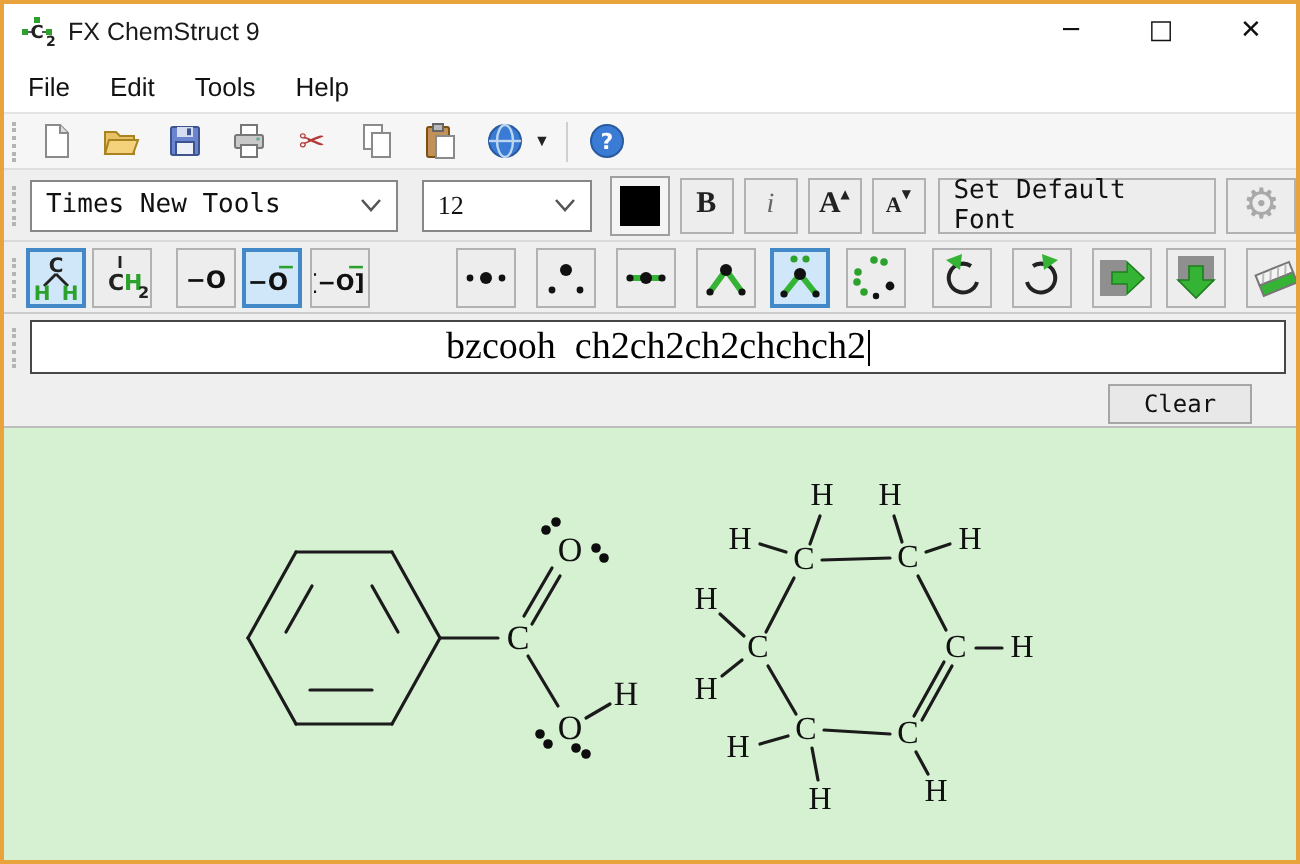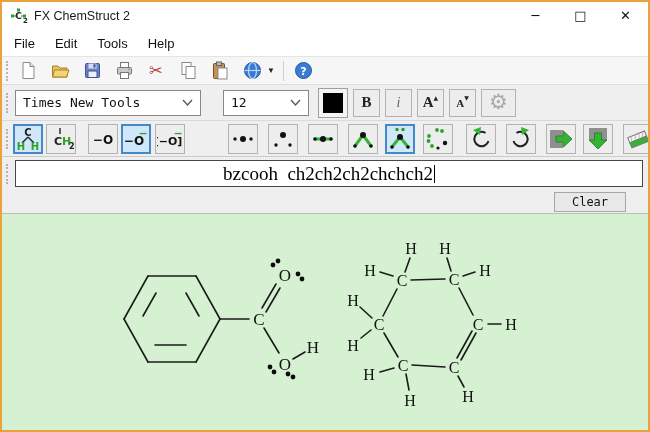--- a/index.html
+++ b/index.html
@@ -29,21 +29,21 @@
               display:flex; align-items:center; justify-content:center; }
   .tb-sep { width:1px; height:20px; background:#cfcfcf; margin:0 6px 0 2px; }
   .cut-glyph { font-size:16px; color:#b43a3a; font-family:"DejaVu Sans", sans-serif; }
 
   
   .fontrow { height:36px; background:#efefef; border-bottom:1px solid #d9d9d9;
              display:flex; align-items:center; padding-left:4px; flex:0 0 auto; }
   .combo { background:#fff; border:1px solid #878787; height:26px; display:flex; align-items:center;
            font-family:"DejaVu Sans Mono", monospace; font-size:13px; color:#111; padding:0 7px; }
   .combo-font { width:186px; }
-  .combo-size { width:86px; margin-left:22px; }
+  .combo-size { width:86px; margin-left:12px;font-family:Liberation Serif, serif; }
   .chev { margin-left:auto; }
   .chev svg { width:11px; height:7px; display:block; }
   .swatch-btn { width:30px; height:30px; border:1px solid #9f9f9f; background:#f4f4f4;
                 display:flex; align-items:center; justify-content:center; margin-left:9px; }
   .swatch { width:20px; height:20px; }
   .fmt-btn { min-width:27px; height:28px; border:1px solid #b2b2b2; background:#ededed; margin-left:5px;
              display:flex; align-items:center; justify-content:center;
              font-family:"Liberation Serif", serif; color:#222; position:relative; }
   .b-label { font-weight:bold; font-size:15px; }
   .i-label { font-style:italic; font-size:14px; color:#666; }
@@ -99,21 +99,21 @@
   <div class="titlebar">
     <svg class="app-icon" viewBox="0 0 18 16">
       <rect x="1" y="6.5" width="3" height="3" fill="#2ca22c"></rect>
       <rect x="13" y="6.5" width="3" height="3" fill="#2ca22c"></rect>
       <rect x="7" y="0.5" width="3" height="3" fill="#2ca22c"></rect>
       <line x1="4" y1="8" x2="6" y2="8" stroke="#555" stroke-width="1"></line>
       <line x1="11" y1="8" x2="13" y2="8" stroke="#555" stroke-width="1"></line>
       <text x="8.5" y="11" font-size="9" font-weight="bold" text-anchor="middle" fill="#222" font-family="DejaVu Sans">C</text>
       <text x="13" y="15" font-size="7" font-weight="bold" fill="#222" font-family="DejaVu Sans">2</text>
     </svg>
-    <span class="title-text">FX ChemStruct 2</span>
+    <span class="title-text">FX ChemStruct 9</span>
     <div class="win-controls">
       <div class="win-btn">─</div>
       <div class="win-btn">□</div>
       <div class="win-btn">✕</div>
     </div>
   </div>
 
   <div class="menubar">
     <div class="menu-item">File</div>
     <div class="menu-item">Edit</div>
@@ -212,20 +212,21 @@
         <span class="i-label">i</span>
       </div>
     <div class="fmt-btn">
       <span class="a-big">A</span>
         <span class="a-arrow">▲</span>
     </div>
     <div class="fmt-btn">
       <span class="a-small">A</span>
         <span class="a-arrow">▼</span>
     </div>
+    <div class="set-default-btn">Set Default Font</div>
     <div class="gear-btn">
         <span class="gear-glyph">⚙</span>
       </div>
   </div>
 
   <div class="chemrow">
     <div class="grip"></div>
 
     <div class="chem-btn sel">
       <svg viewBox="0 0 26 26">

